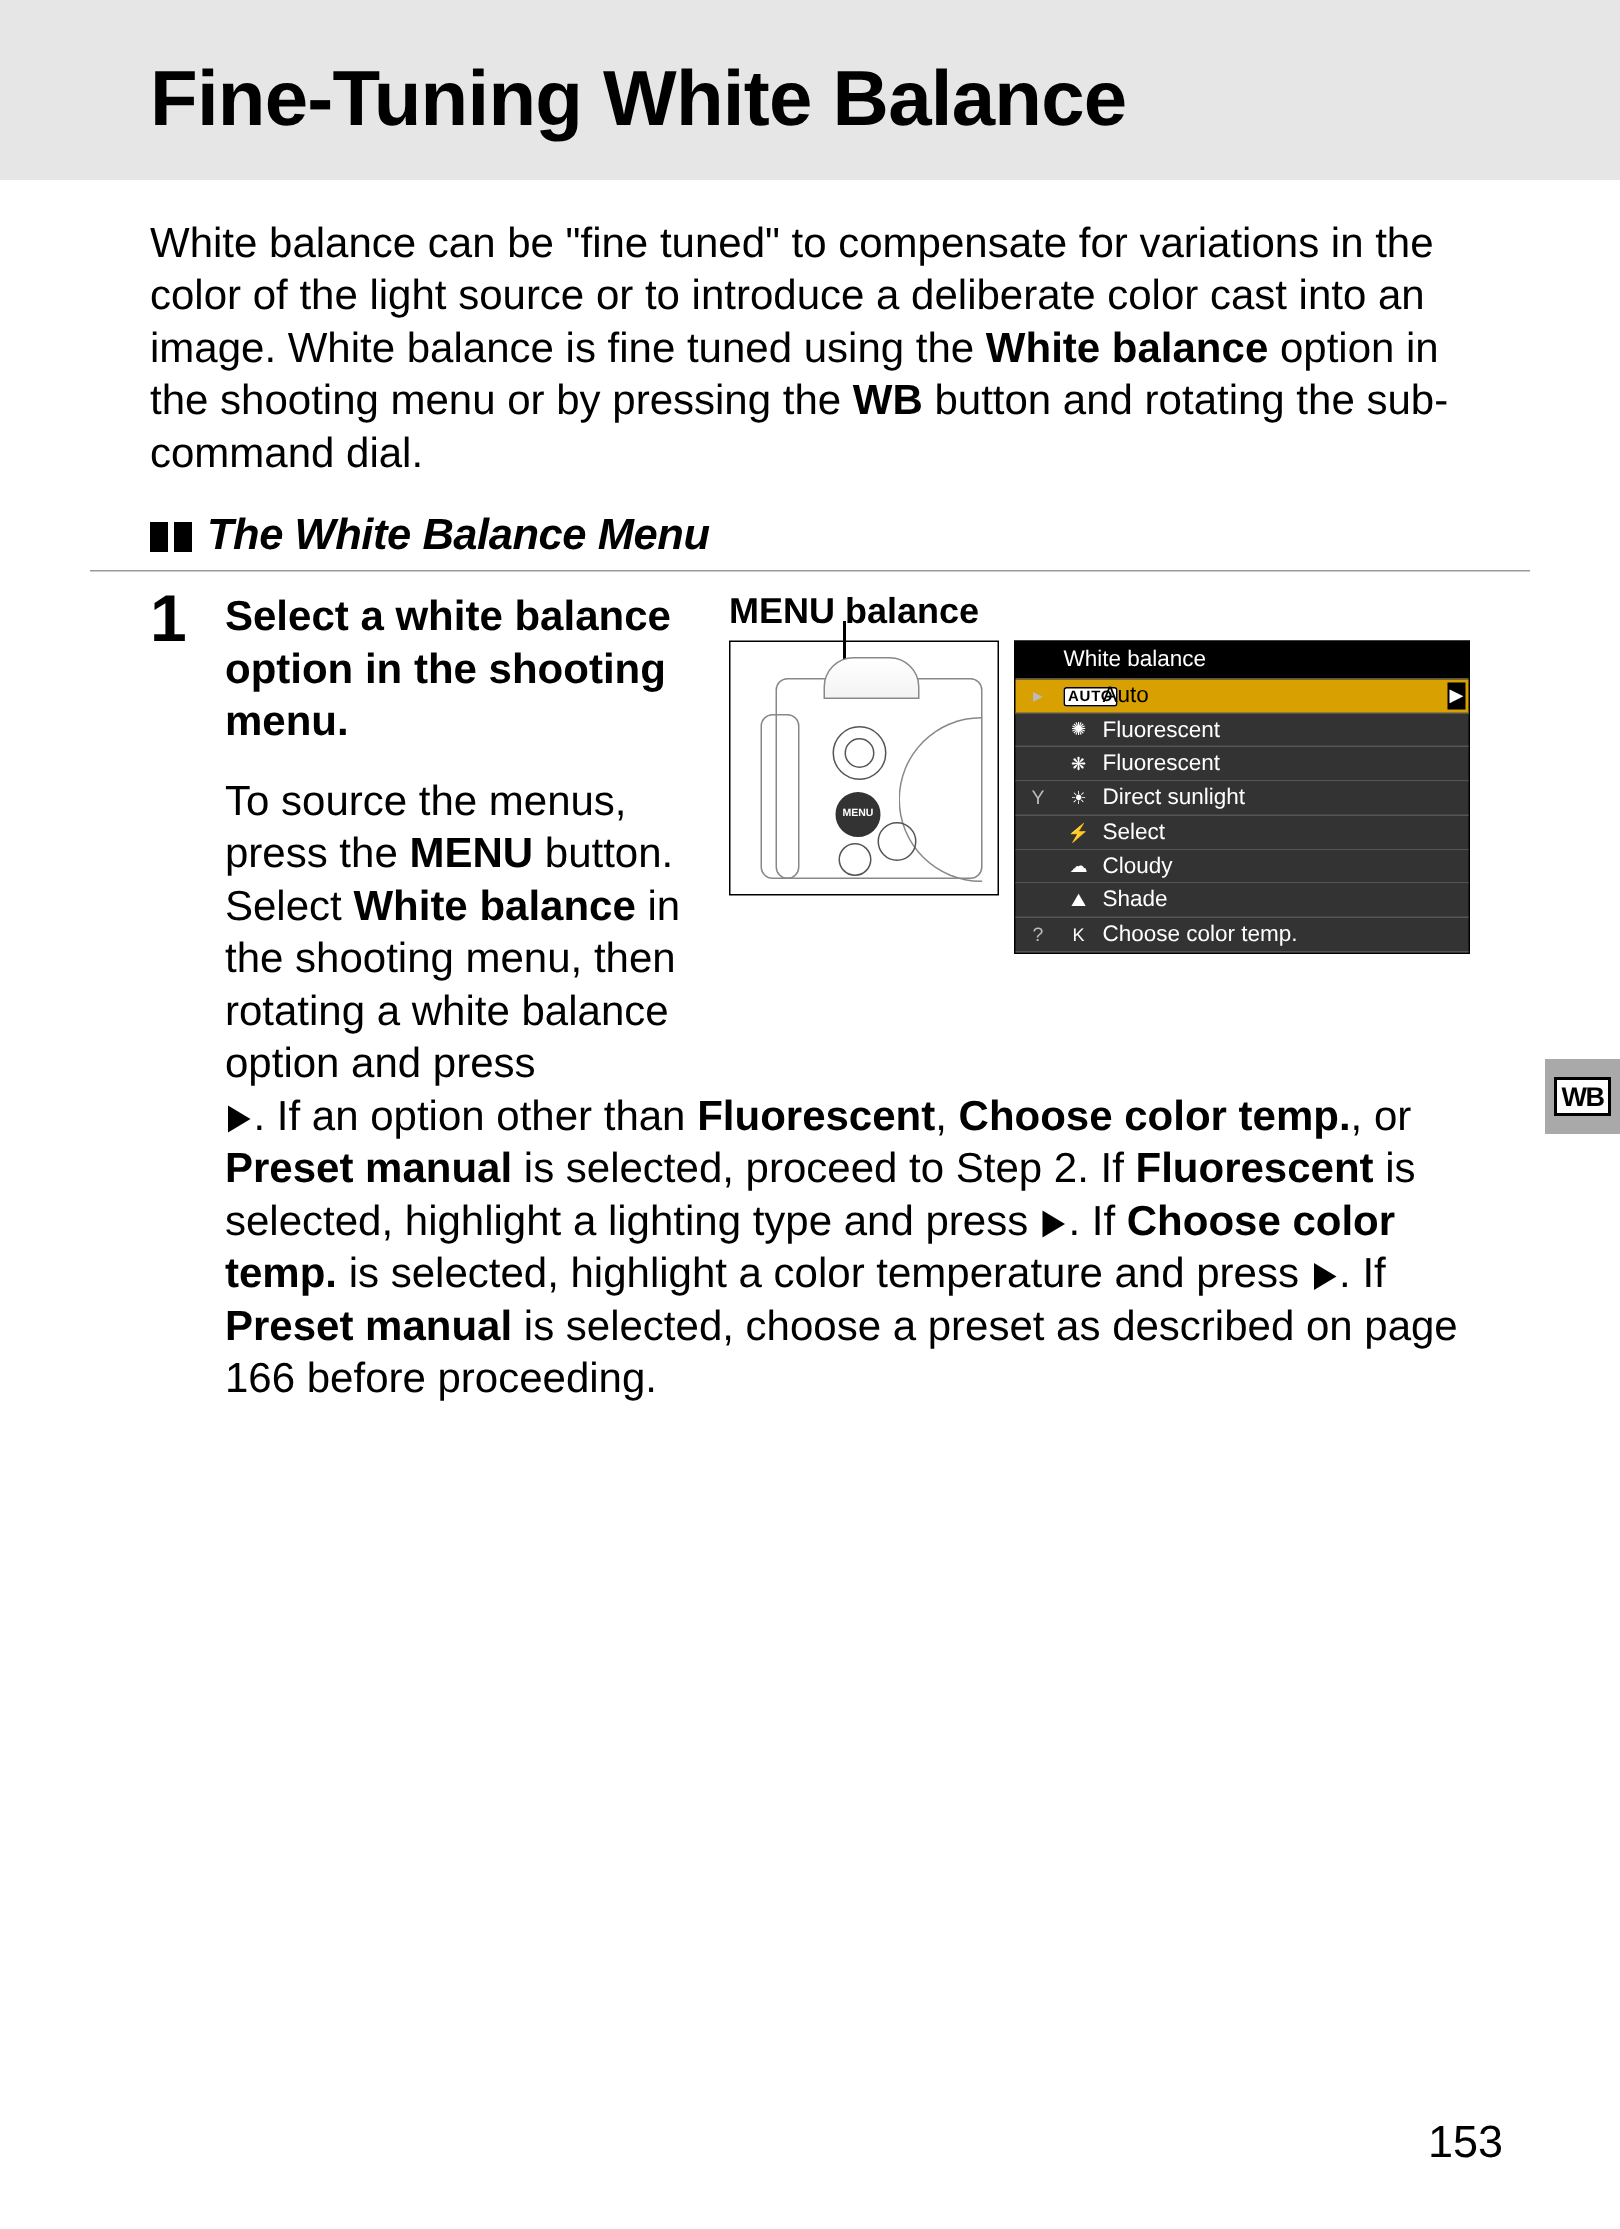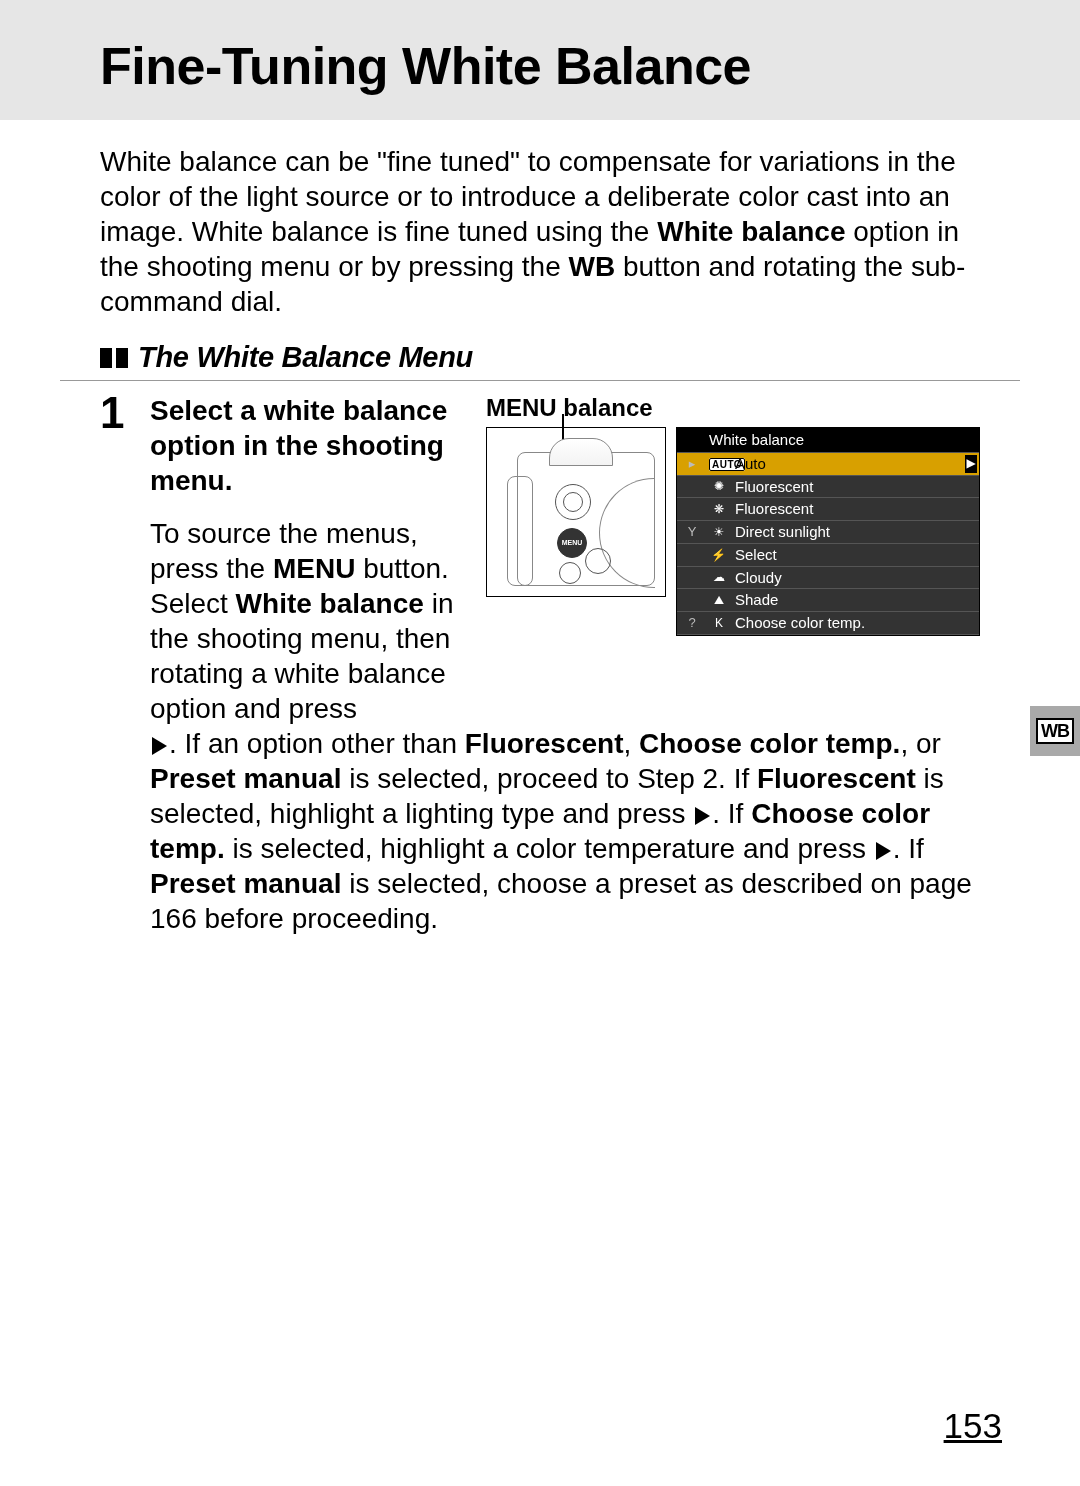--- a/index.html
+++ b/index.html
@@ -243,22 +243,21 @@
     font-weight:700;
     font-size:18px;
     line-height:1;
     letter-spacing:-1px;
   }
 
   .pagenum {
     position: absolute;
     right: 78px;
     bottom: 40px;
-    font-size: 35px;
-    text-decoration: underline;
+    font-size: 30px;
   }
   .inline-tri { margin: 0 2px; }
 </style>
 </head>
 <body>
 
 <div class="page">
   <div class="title-bar">
     <h1>Fine-Tuning White Balance</h1>
   </div>

